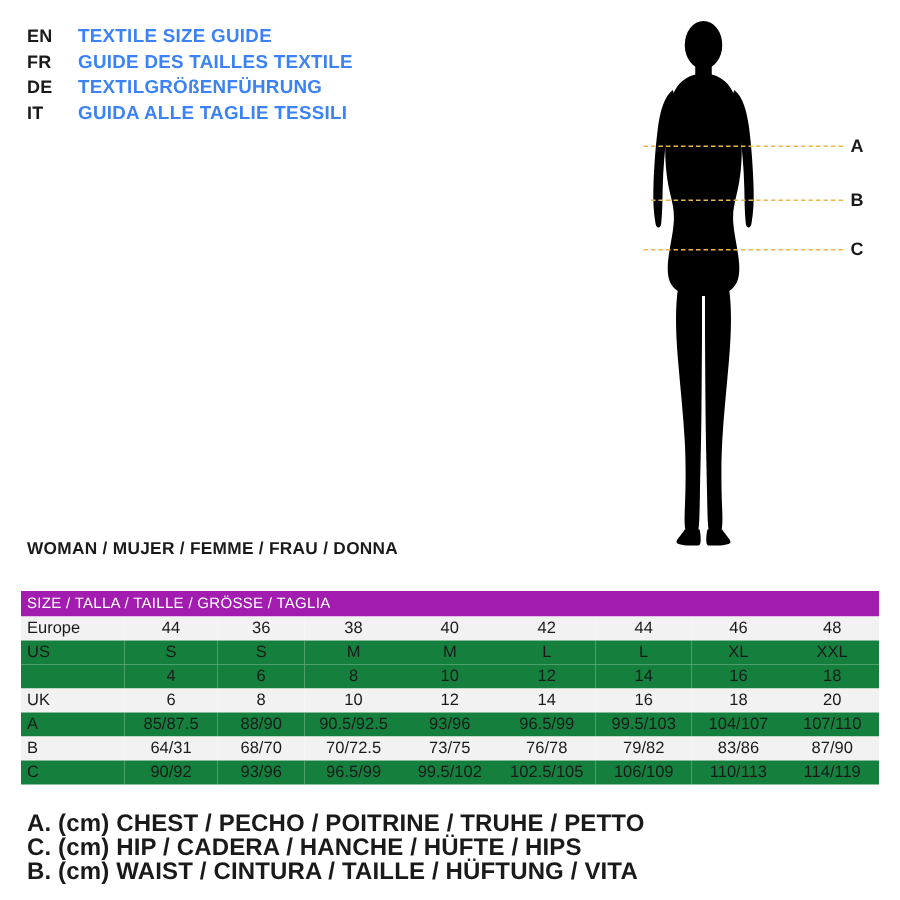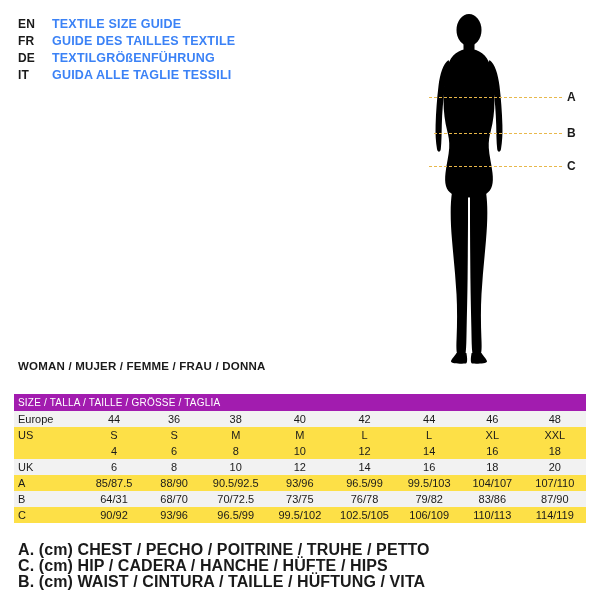--- a/index.html
+++ b/index.html
@@ -100,21 +100,21 @@
   }
   tr.header-row td {
     background: #a21caf;
     color: #ffffff;
     font-weight: normal;
     font-size: 10px;
     letter-spacing: 0.2px;
     height: 17px;
   }
   tr.band-light td { background: #f2f2f2; }
-  tr.band-dark td { background: #fde047; }
+  tr.band-dark td { background: #15803d; }
   td.label-col {
     width: 74px;
     text-align: left;
     padding-left: 6px;
   }
   td.val {
     text-align: center;
     width: 62px;
   }
 

